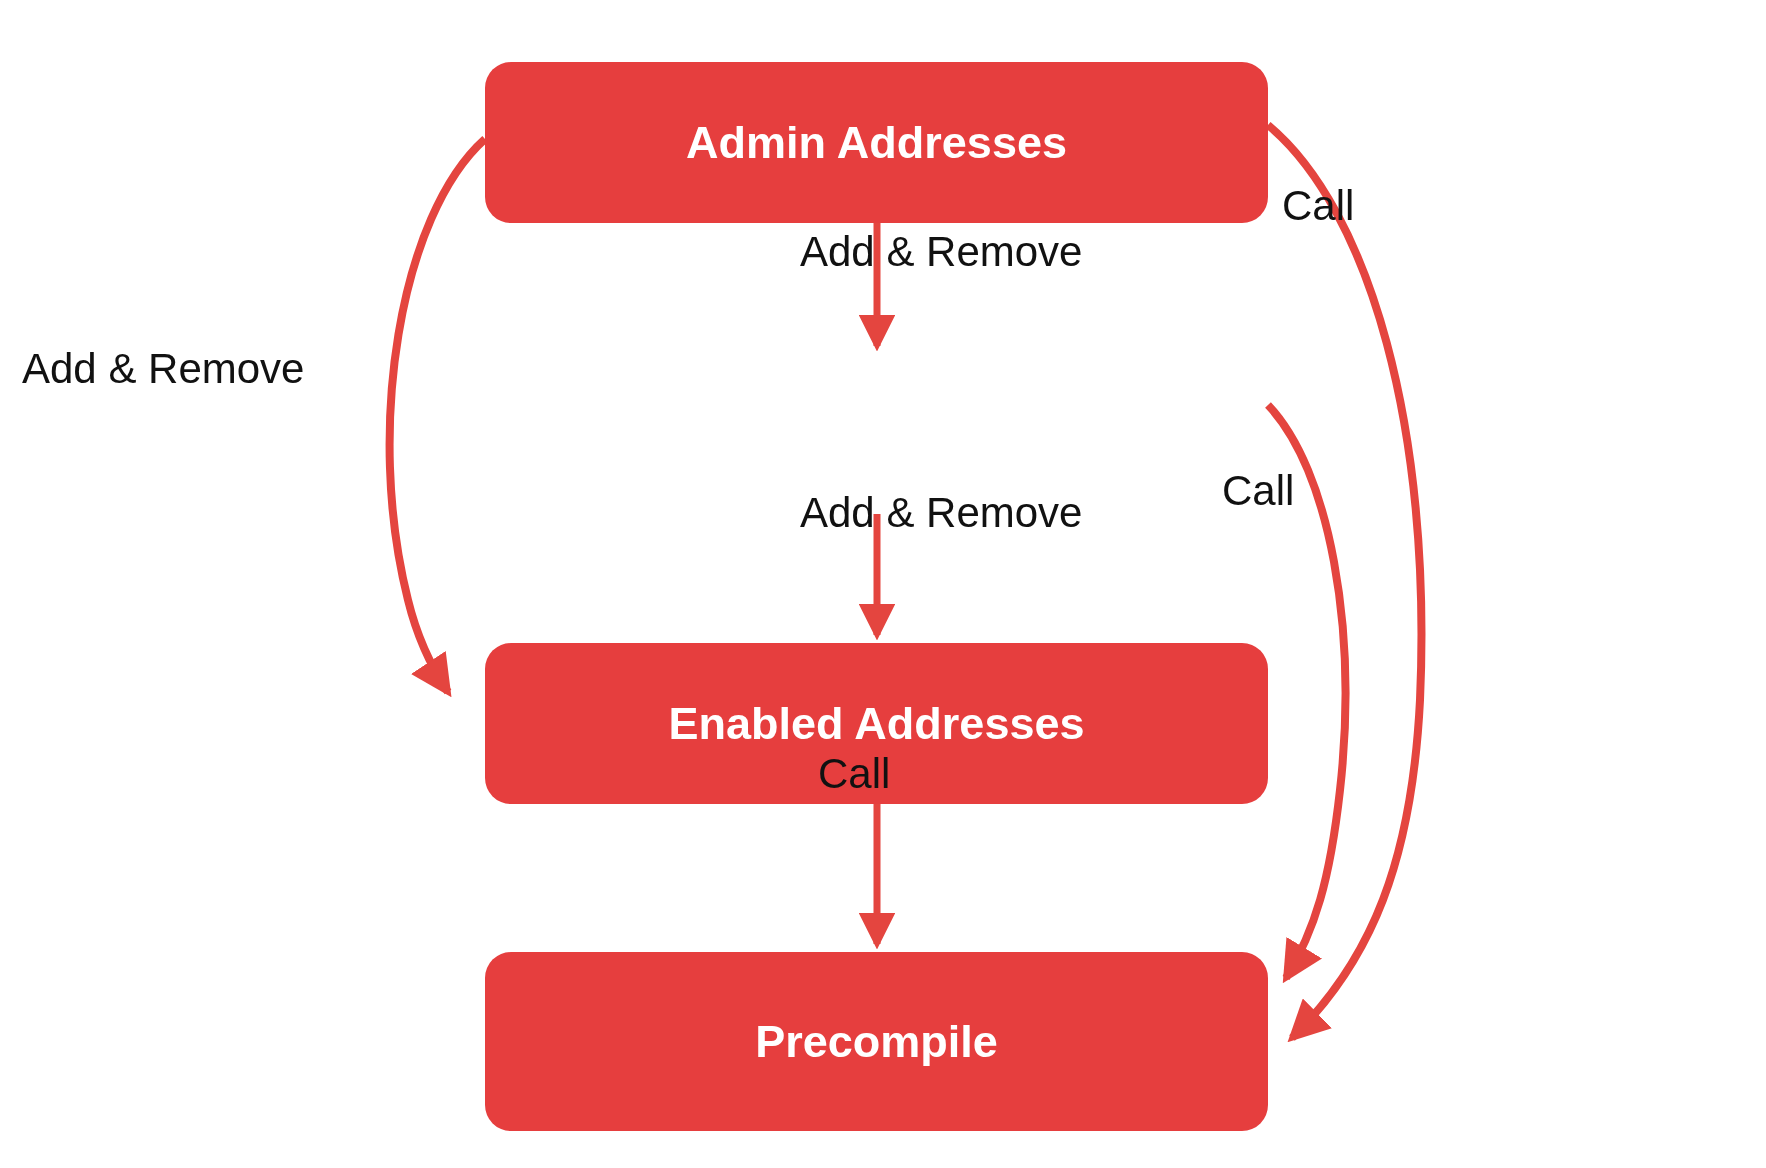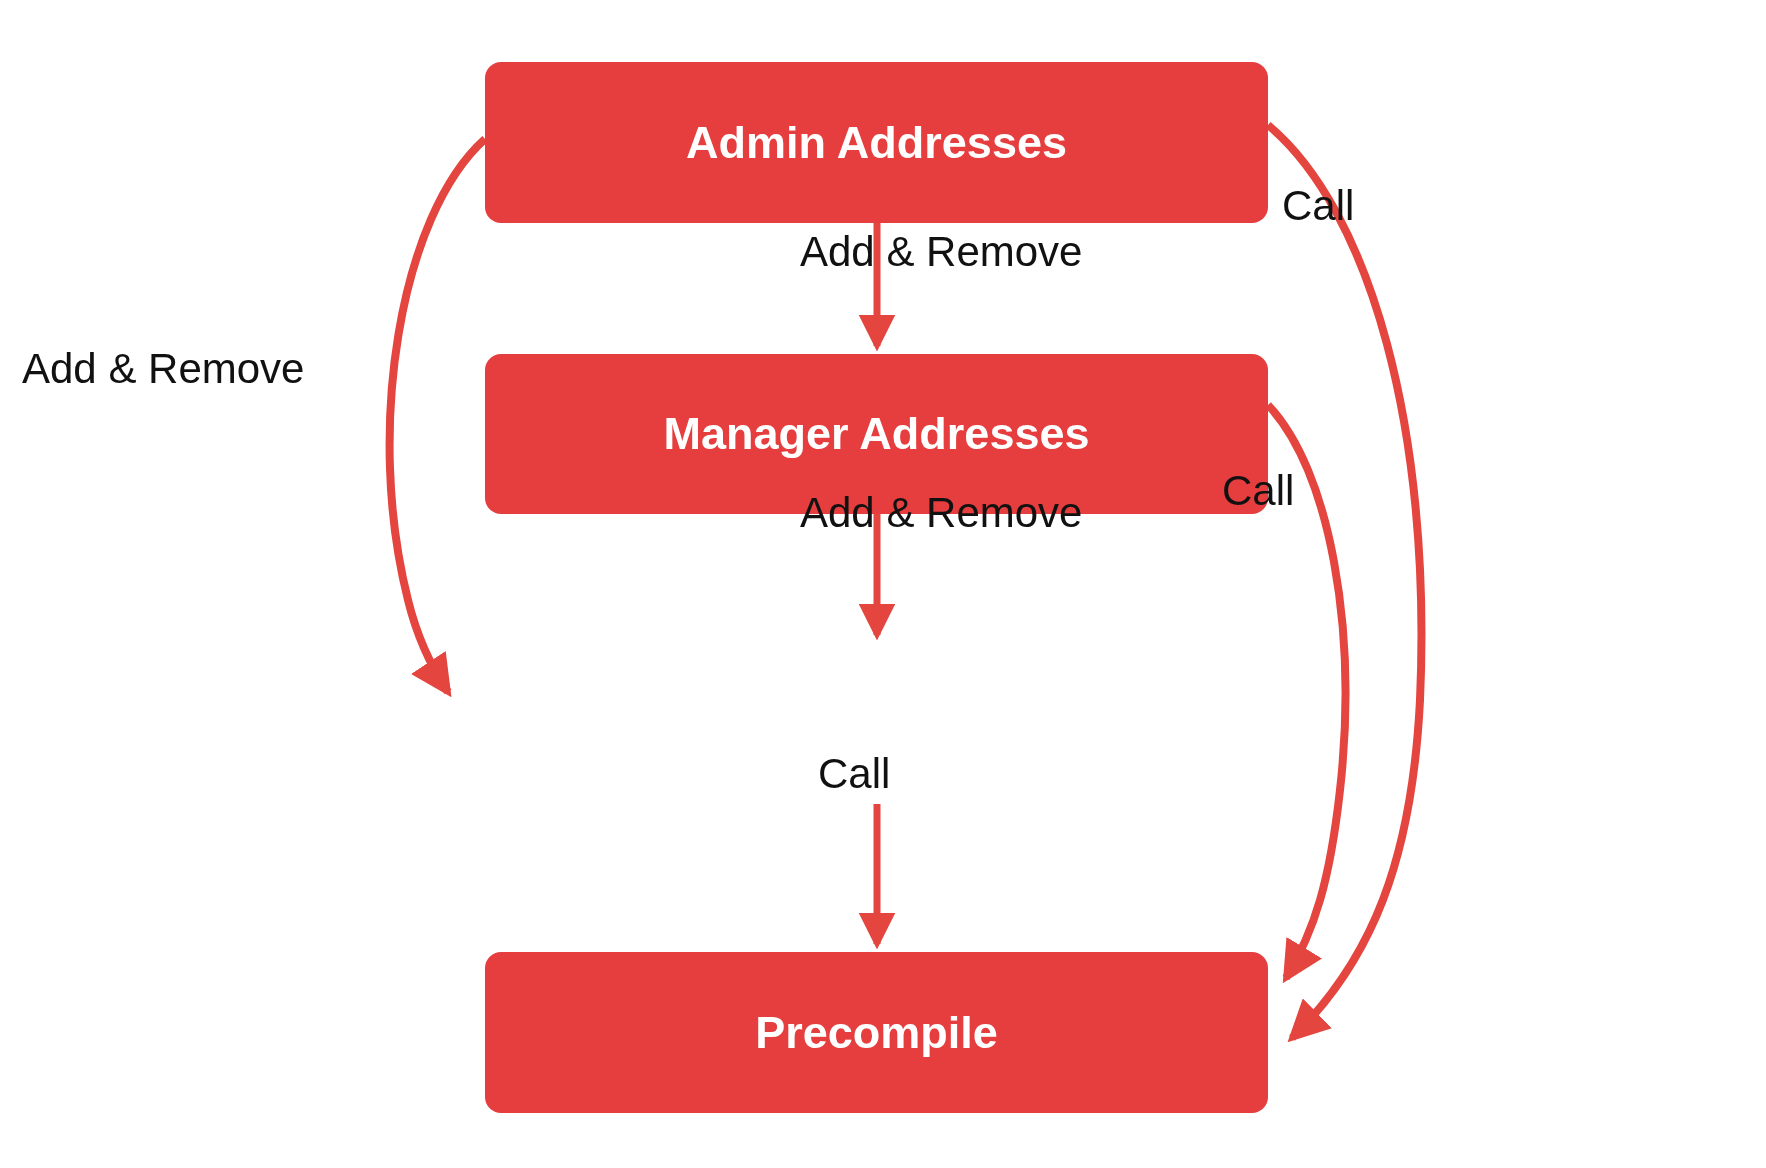--- a/index.html
+++ b/index.html
@@ -21,21 +21,21 @@
     position: absolute;
     left: 0;
     top: 0;
     width: 1766px;
     height: 1168px;
     pointer-events: none;
   }
   .node {
     position: absolute;
     background: #E63E3E;
-    border-radius: 16px;
+    border-radius: 26px;
     display: flex;
     align-items: center;
     justify-content: center;
     box-sizing: border-box;
   }
   .node-label {
     color: #ffffff;
     font-family: "Liberation Sans", sans-serif;
     font-weight: bold;
     font-size: 45px;
@@ -47,21 +47,21 @@
     position: absolute;
     color: #111111;
     font-family: Liberation Sans, sans-serif;
     font-weight: normal;
     font-size: 42px;
     white-space: nowrap;
   }
   #node-admin    { left: 485px; top: 62px;  width: 783px; height: 161px; }
   #node-manager  { left: 485px; top: 354px; width: 783px; height: 160px; }
   #node-enabled  { left: 485px; top: 643px; width: 783px; height: 161px; }
-  #node-precompile { left: 485px; top: 952px; width: 783px; height: 161px; align-items: center; }
+  #node-precompile { left: 485px; top: 952px; width: 783px; height: 179px; align-items: center; }
 
   #label-admin-manager   { left: 800px; top: 228px; }
   #label-manager-enabled { left: 800px; top: 489px; }
   #label-enabled-precompile { left: 818px; top: 750px; }
   #label-admin-enabled   { left: 22px;  top: 345px; }
   #label-admin-precompile { left: 1282px; top: 182px; }
   #label-manager-precompile { left: 1222px; top: 467px; }
 </style>
 </head>
 <body>
@@ -85,24 +85,24 @@
 
     <path d="M 1268 125 C 1370 210, 1432 430, 1420 700 C 1412 860, 1372 960, 1292 1038" fill="none" stroke="#E4453F" stroke-width="8" marker-end="url(#arrow)"></path>
 
     <path d="M 1268 405 C 1330 470, 1358 630, 1340 790 C 1330 880, 1315 930, 1286 978" fill="none" stroke="#E4453F" stroke-width="8" marker-end="url(#arrow)"></path>
   </svg>
 
   <div class="node" id="node-admin">
     <span class="node-label">Admin Addresses</span>
   </div>
 
-  <div class="node" id="node-manager">
-    <span class="node-label">Manager Addresses</span>
+
+  <div class="node" id="node-enabled">
+    <span class="node-label">Enabled Addresses</span>
   </div>
-
 
   <div class="node" id="node-precompile">
     <span class="node-label">Precompile</span>
   </div>
 
   <div class="edge-label" id="label-admin-manager">Add &amp; Remove</div>
 
   <div class="edge-label" id="label-manager-enabled">Add &amp; Remove</div>
 
   <div class="edge-label" id="label-enabled-precompile">Call</div>

